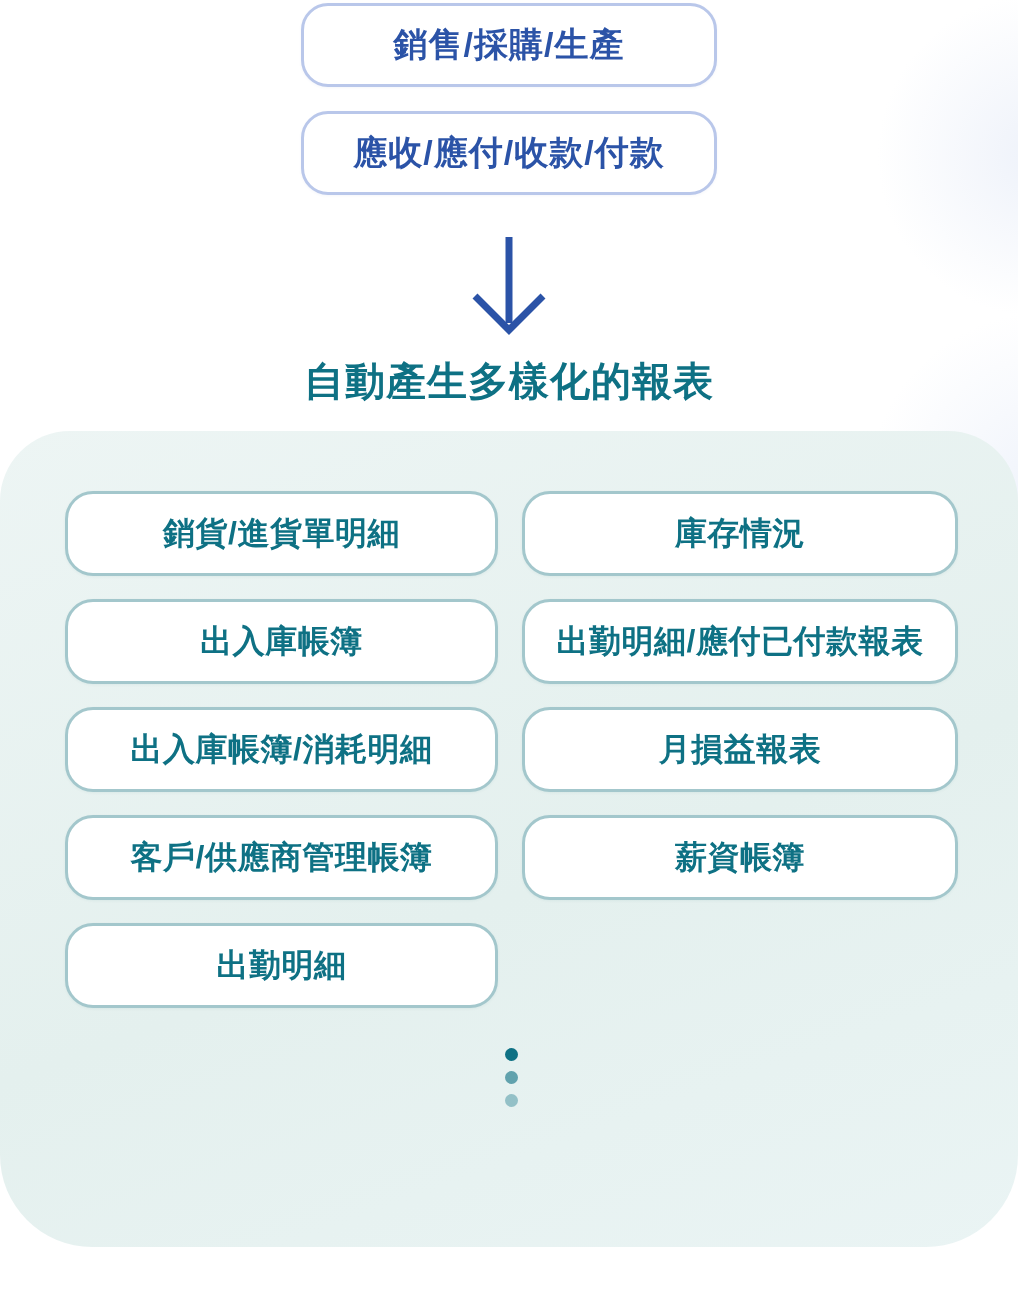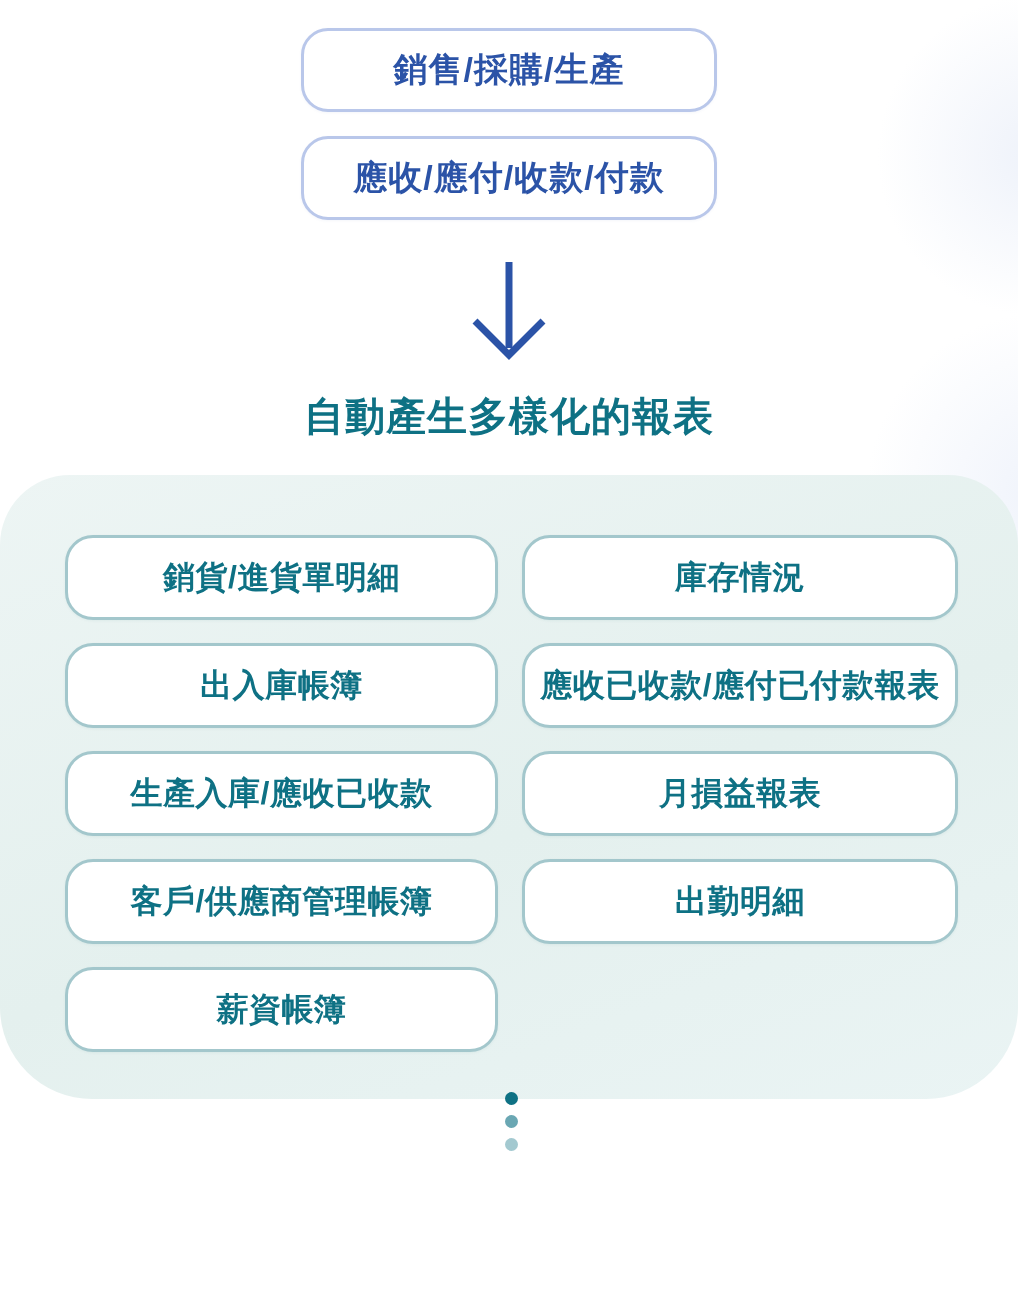--- a/index.html
+++ b/index.html
@@ -8,21 +8,21 @@
     font-family: "Liberation Sans", "DejaVu Sans", sans-serif;
     background-color: #ffffff;
     background-image:
       radial-gradient(circle 230px at 102% 12%, #eef2fa 0%, rgba(255,255,255,0) 70%),
       radial-gradient(circle 260px at 103% 38%, #eff3fb 0%, rgba(255,255,255,0) 70%);
     overflow: hidden;
   }
 
   
   .top-stack {
-    padding-top: 28px;
+    padding-top: 3px;
     display: flex;
     flex-direction: column;
     align-items: center;
   }
   .module-pill {
     width: 416px;
     height: 84px;
     margin-bottom: 24px;
     background: #ffffff;
     border: 3px solid #b9c7ea;
@@ -39,34 +39,34 @@
 
   
   .arrow-wrap {
     margin-top: 16px;
     display: flex;
     justify-content: center;
   }
 
   
   .panel-heading {
-    margin-top: 30px;
+    margin-top: 20px;
     text-align: center;
     color: #0e7184;
     font-size: 40px;
     font-weight: bold;
     letter-spacing: 1px;
     line-height: 48px;
   }
 
   
   .reports-panel {
-    margin-top: 35px;
+    margin-top: 26px;
     width: 1018px;
-    height: 624px;
+    height: 816px;
     border-radius: 70px 70px 92px 92px;
     background: linear-gradient(160deg, #edf5f4 0%, #e4f0ee 55%, #eaf4f4 100%);
     padding: 60px 60px 12px 65px;
   }
   .reports-grid {
     display: grid;
     grid-template-columns: 433px 1fr;
     column-gap: 24px;
     row-gap: 23px;
   }
@@ -129,36 +129,36 @@
     <div class="report-box">
       <span>銷貨/進貨單明細</span>
     </div>
     <div class="report-box">
       <span>庫存情況</span>
     </div>
     <div class="report-box">
       <span>出入庫帳簿</span>
     </div>
     <div class="report-box">
-      <span>應收已收款/應付已付款報表</span>
+      <span>出勤明細/應付已付款報表</span>
     </div>
     <div class="report-box">
-      <span>生產入庫/應收已收款</span>
+      <span>出入庫帳簿/消耗明細</span>
     </div>
     <div class="report-box">
       <span>月損益報表</span>
     </div>
     <div class="report-box">
       <span>客戶/供應商管理帳簿</span>
     </div>
     <div class="report-box">
-      <span>出勤明細</span>
+      <span>薪資帳簿</span>
     </div>
     <div class="report-box">
-      <span>薪資帳簿</span>
+      <span>出勤明細</span>
     </div>
   </div>
 
   <div class="more-dots">
     <div class="dot d1"></div>
     <div class="dot d2"></div>
     <div class="dot d3"></div>
   </div>
 </div>
 

